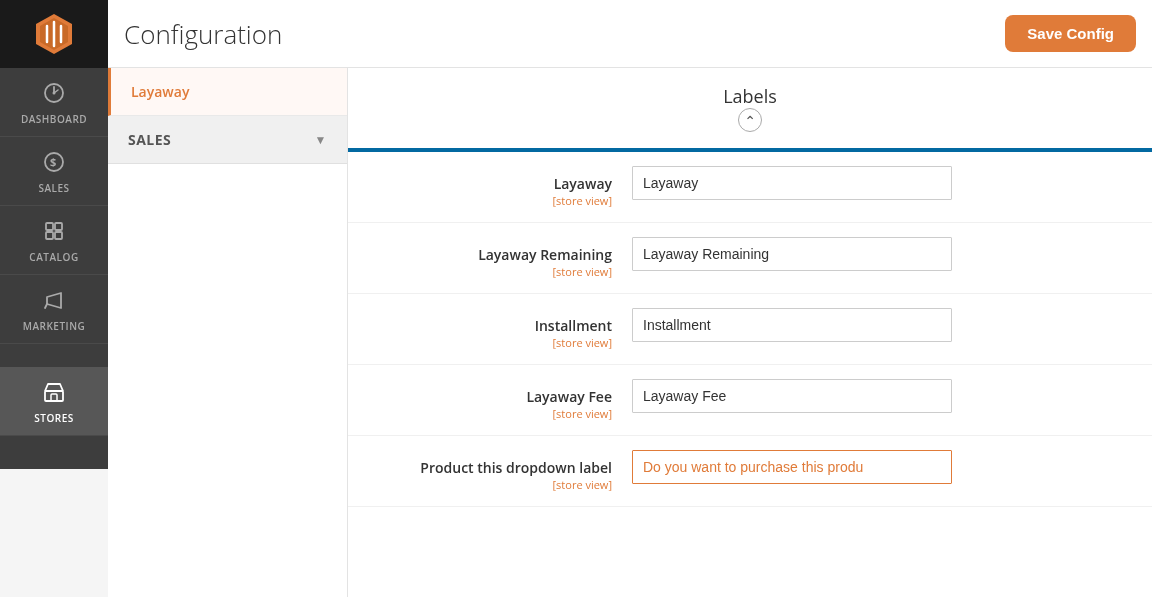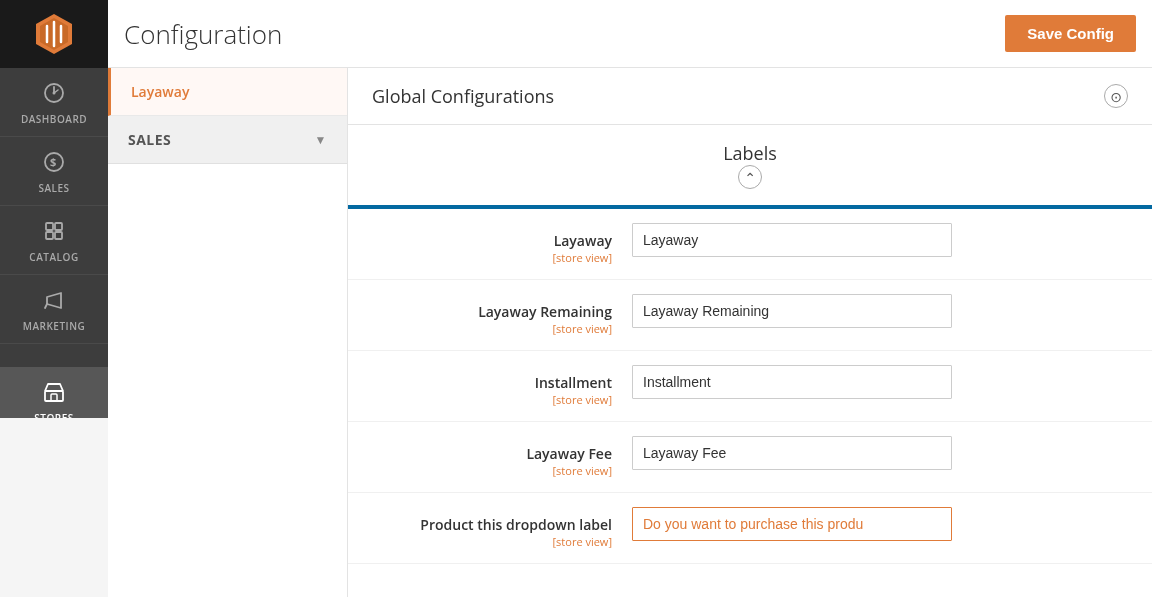--- a/index.html
+++ b/index.html
@@ -6,21 +6,21 @@
     body { font-family: 'Open Sans', Arial, sans-serif; background: #f5f5f5; display: flex; height: 597px; overflow: hidden; }
 
     
     .sidebar {
       width: 108px;
       background: #3d3d3d;
       display: flex;
       flex-direction: column;
       align-items: center;
       flex-shrink: 0;
-      height: 418px;
+      height: 469px;
       overflow: hidden;
     }
     .sidebar-logo {
       width: 100%;
       background: #1a1a1a;
       display: flex;
       align-items: center;
       justify-content: center;
       padding: 14px 0;
       height: 68px;
@@ -76,21 +76,21 @@
       color: #333;
     }
     .save-config-btn {
       background: #e07b39;
       color: #fff;
       border: none;
       padding: 10px 22px;
       font-size: 15px;
       font-weight: 600;
       cursor: pointer;
-      border-radius: 2px;
+      border-radius: 8px;
     }
 
     
     .content {
       display: flex;
       flex: 1;
       overflow: hidden;
       background: #0f766e;
     }
 
@@ -302,24 +302,20 @@
         <span>Layaway</span>
       </div>
       <div class="left-nav-section">
         <span>SALES</span>
         <span class="chevron">▼</span>
       </div>
     </div>
 
     <div class="right-content">
 
-      <div class="section-header">
-        <span class="section-title">Global Configurations</span>
-        <div class="circle-icon">⊙</div>
-      </div>
 
       <div class="labels-section">
         <div class="labels-header">
           <span class="section-title">Labels</span>
           <div class="circle-icon">⌃</div>
         </div>
 
         <div id="form-rows">
             <div class="form-row">
               <div class="form-label">

